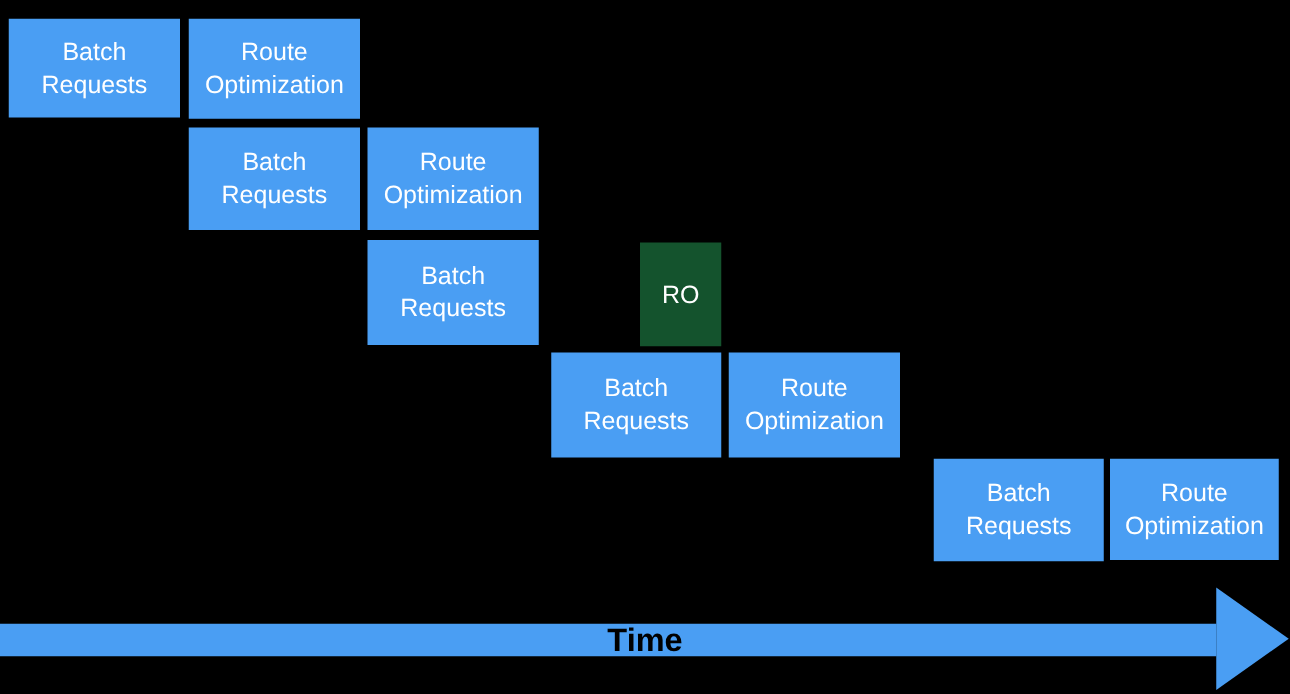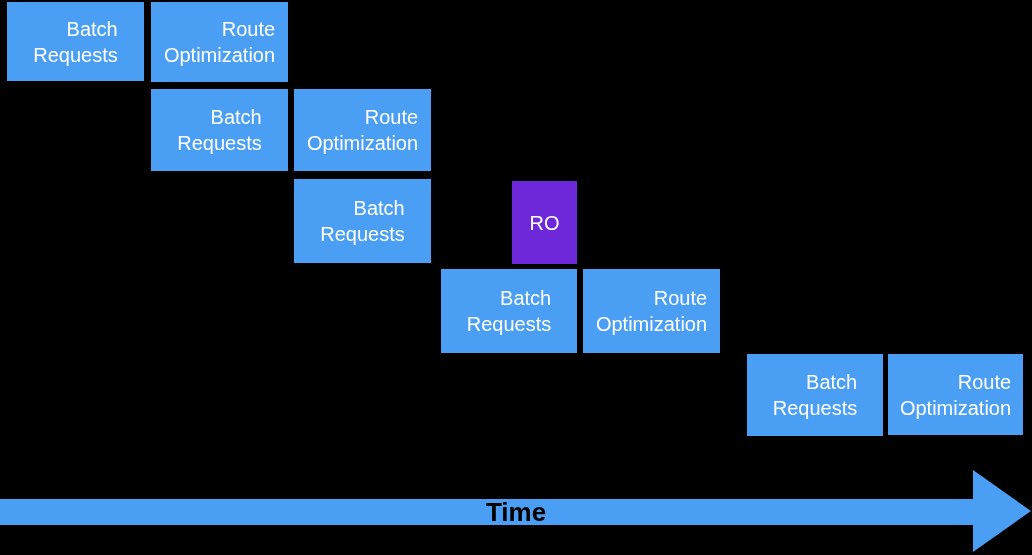--- a/index.html
+++ b/index.html
@@ -17,27 +17,28 @@
   }
   .boxes-layer {
     position: absolute;
     inset: 0;
   }
   .box {
     position: absolute;
     display: flex;
     align-items: center;
     justify-content: center;
-    text-align: right;
+    text-align: center;
     color: #ffffff;
     font-size: 20px;
     font-weight: 500;
     line-height: 26px;
     white-space: pre-line;
     box-sizing: border-box;
+    margin-top: 13px;
   }
   .time-axis {
     position: absolute;
     left: 0;
     top: 0;
     width: 1032px;
     height: 555px;
     pointer-events: none;
   }
   .time-bar {
@@ -79,21 +80,21 @@
       <div class="box" style="left: 7px; top: 2px; width: 137px; height: 79px; background: rgb(74, 158, 243); color: rgb(255, 255, 255);">Batch
 Requests</div>
       <div class="box" style="left: 151px; top: 2px; width: 137px; height: 80px; background: rgb(74, 158, 243); color: rgb(255, 255, 255);">Route
 Optimization</div>
       <div class="box" style="left: 151px; top: 89px; width: 137px; height: 82px; background: rgb(74, 158, 243); color: rgb(255, 255, 255);">Batch
 Requests</div>
       <div class="box" style="left: 294px; top: 89px; width: 137px; height: 82px; background: rgb(74, 158, 243); color: rgb(255, 255, 255);">Route
 Optimization</div>
       <div class="box" style="left: 294px; top: 179px; width: 137px; height: 84px; background: rgb(74, 158, 243); color: rgb(255, 255, 255);">Batch
 Requests</div>
-      <div class="box" style="left: 512px; top: 181px; width: 65px; height: 83px; background: #6d28d9; color: rgb(255, 255, 255);">RO</div>
+      <div class="box" style="left: 512px; top: 181px; width: 65px; height: 83px; background: #14532d; color: rgb(255, 255, 255);">RO</div>
       <div class="box" style="left: 441px; top: 269px; width: 136px; height: 84px; background: rgb(74, 158, 243); color: rgb(255, 255, 255);">Batch
 Requests</div>
       <div class="box" style="left: 583px; top: 269px; width: 137px; height: 84px; background: rgb(74, 158, 243); color: rgb(255, 255, 255);">Route
 Optimization</div>
       <div class="box" style="left: 747px; top: 354px; width: 136px; height: 82px; background: rgb(74, 158, 243); color: rgb(255, 255, 255);">Batch
 Requests</div>
       <div class="box" style="left: 888px; top: 354px; width: 135px; height: 81px; background: rgb(74, 158, 243); color: rgb(255, 255, 255);">Route
 Optimization</div>
     </div>
   <div class="time-axis">

